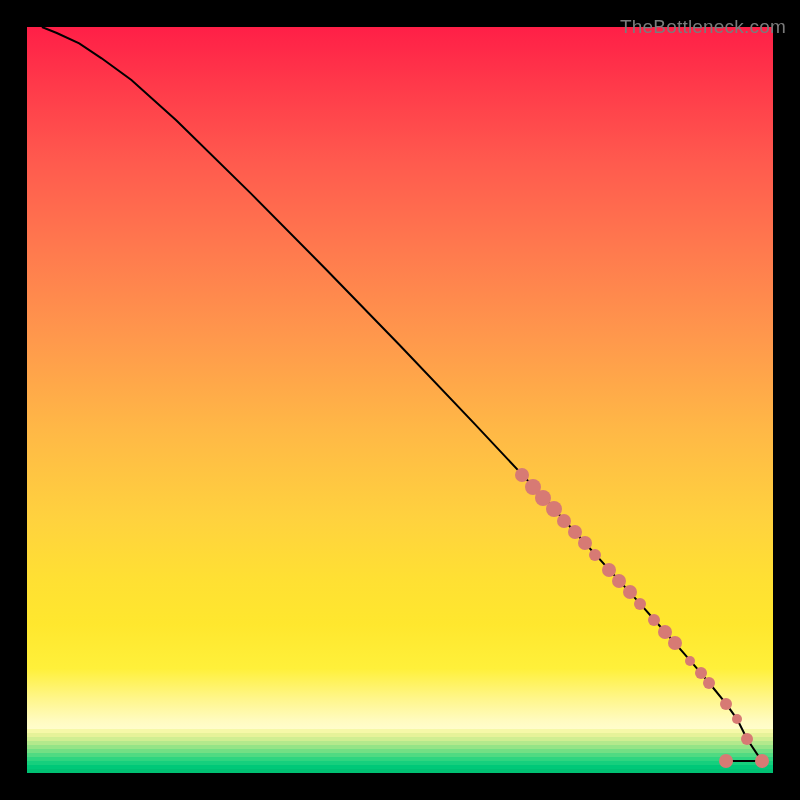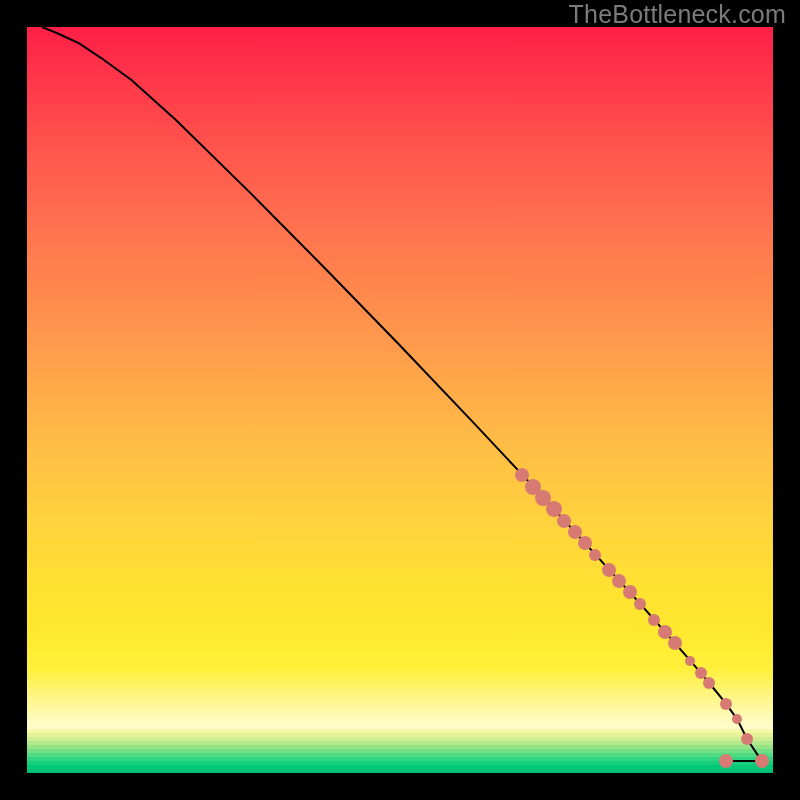--- a/index.html
+++ b/index.html
@@ -12,24 +12,24 @@
     font-family: Arial, Helvetica, sans-serif;
   }
   .stage {
     position: relative;
     width: 800px;
     height: 800px;
     background: #000;
   }
   .watermark {
     position: absolute;
-    top: 0;
+    top: 16px;
     right: 14px;
     color: #7b7b7b;
-    font-size: 25px;
+    font-size: 19px;
     letter-spacing: 0.2px;
     font-weight: 500;
     z-index: 20;
   }
   .plot {
     position: absolute;
     left: 27px;
     top: 27px;
     width: 746px;
     height: 746px;

